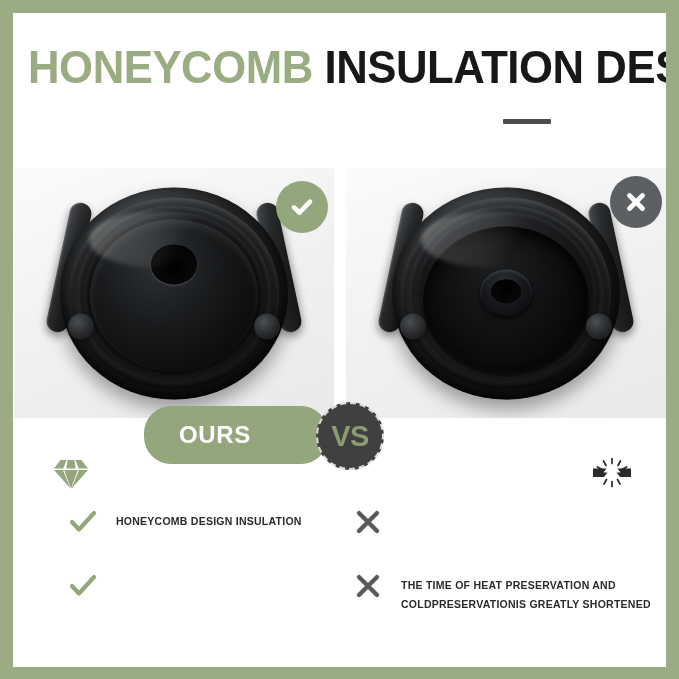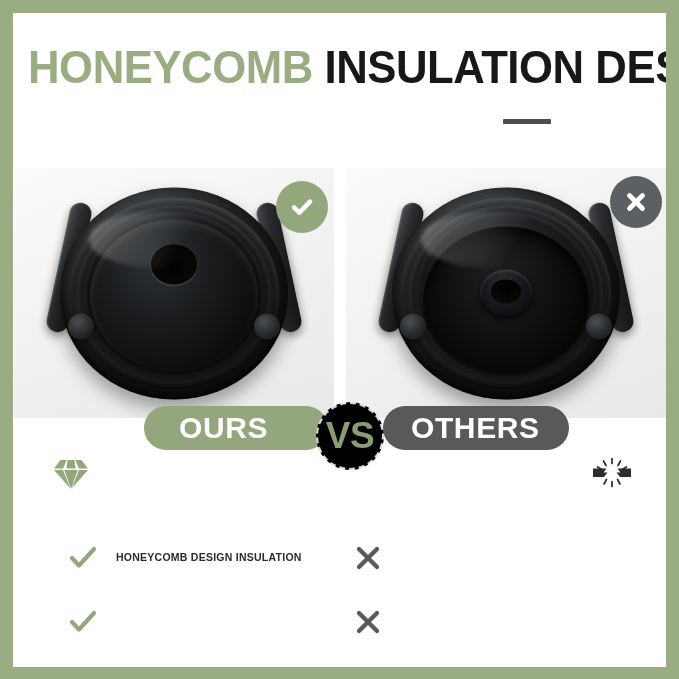--- a/index.html
+++ b/index.html
@@ -221,27 +221,27 @@
   .band {
     position: absolute;
     left: 0;
     top: 393px;
     width: 653px;
     height: 62px;
   }
   .pill {
     position: absolute;
     top: 0;
-    height: 44px;
+    height: 58px;
     border-radius: 27px;
     display: flex;
     align-items: center;
     color: #ffffff;
     font-weight: 700;
-    font-size: 30px;
+    font-size: 24px;
     letter-spacing: 0.6px;
     font-family: "Liberation Sans Narrow", "Liberation Sans", sans-serif;
   }
   .pill.ours {
     left: 131px;
     width: 184px;
     background: #93a67c;
     justify-content: flex-start;
     padding-left: 35px;
     box-sizing: border-box;
@@ -254,29 +254,29 @@
     padding-left: 28px;
     box-sizing: border-box;
   }
   .vs-circle {
     position: absolute;
     left: 303px;
     top: -4px;
     width: 68px;
     height: 68px;
     border-radius: 50%;
-    background: #000000;
+    background: #404040;
     border: 2px dashed #d8d8d8;
     box-sizing: border-box;
     display: flex;
     align-items: center;
     justify-content: center;
     color: #8a9c72;
     font-weight: 700;
-    font-size: 37px;
+    font-size: 29px;
     letter-spacing: -0.5px;
     font-family: "Liberation Sans Narrow", "Liberation Sans", sans-serif;
   }
 
   
   .deco {
     position: absolute;
   }
   .deco.gem    { left: 39px;  top: 444px; }
   .deco.broken { left: 578px; top: 444px; }
@@ -290,21 +290,20 @@
     height: 150px;
   }
   .col { position: absolute; top: 0; width: 300px; }
   .col.left  { left: 55px; }
   .col.right { left: 340px; }
 
   .frow {
     position: absolute;
     display: flex;
     align-items: flex-start;
-    margin-top: 36px;
   }
   .frow.r1 { top: 14px; }
   .frow.r2 { top: 78px; }
 
   .fmark {
     flex: 0 0 auto;
     width: 30px;
     height: 30px;
     margin-right: 18px;
     display: flex;
@@ -381,23 +380,20 @@
           <svg width="28" height="28" viewBox="0 0 28 28">
             <path d="M7.5 7.5 L20.5 20.5 M20.5 7.5 L7.5 20.5" fill="none" stroke="#ffffff" stroke-width="4.8" stroke-linecap="round"></path>
           </svg>
         </span>
       </div>
     </div>
 
     <div class="band">
       <div class="pill ours">
         <span>OURS</span>
-      </div>
-      <div class="pill others">
-        <span>OTHERS</span>
       </div>
       <div class="vs-circle">
         <span>VS</span>
       </div>
     </div>
 
     <div class="deco gem">
       <svg width="38" height="34" viewBox="0 0 38 34">
         <g fill="#93a67c">
           <path d="M8.5 3 L14.6 3 L11.2 11.6 L2 11.6 Z"></path>
@@ -454,19 +450,21 @@
               <path d="M4 4 L22 22 M22 4 L4 22" fill="none" stroke="#58595b" stroke-width="4.4" stroke-linecap="round"></path>
             </svg>
           </span>
         </div>
         <div class="frow r2">
           <span class="fmark">
             <svg width="26" height="26" viewBox="0 0 26 26">
               <path d="M4 4 L22 22 M22 4 L4 22" fill="none" stroke="#58595b" stroke-width="4.4" stroke-linecap="round"></path>
             </svg>
           </span>
+          <span class="ftext">THE TIME OF HEAT PRESERVATION AND
+COLDPRESERVATIONIS GREATLY SHORTENED</span>
         </div>
       </div>
 
     </div>
 
   </div>
 </div>
 
 </body></html>

